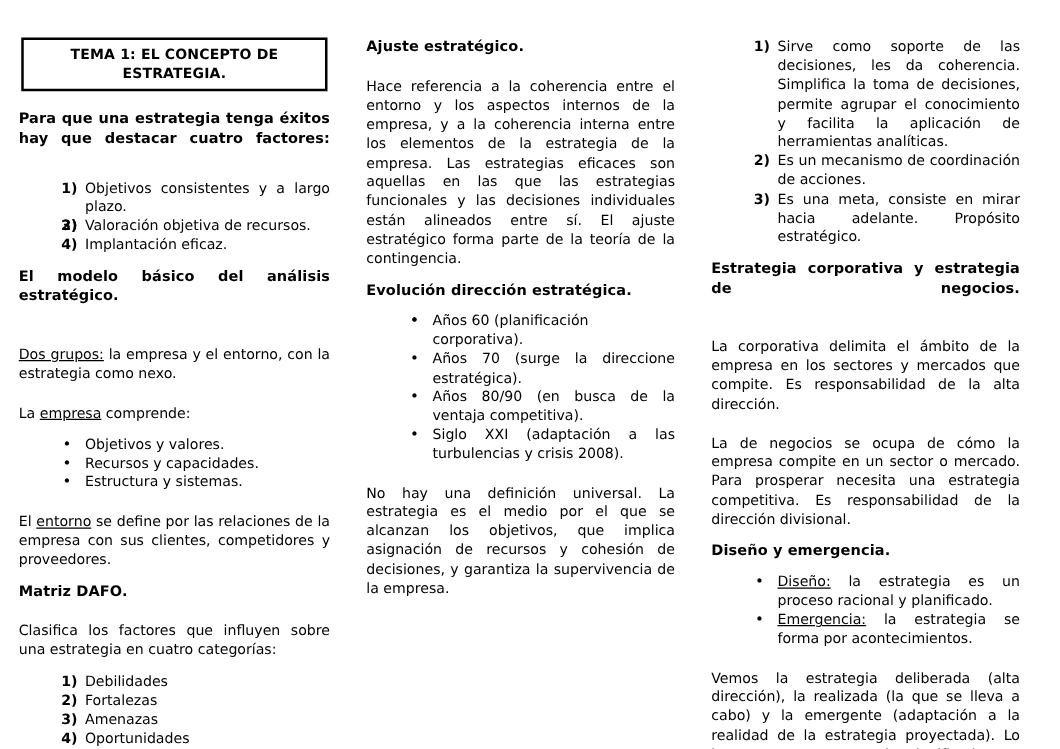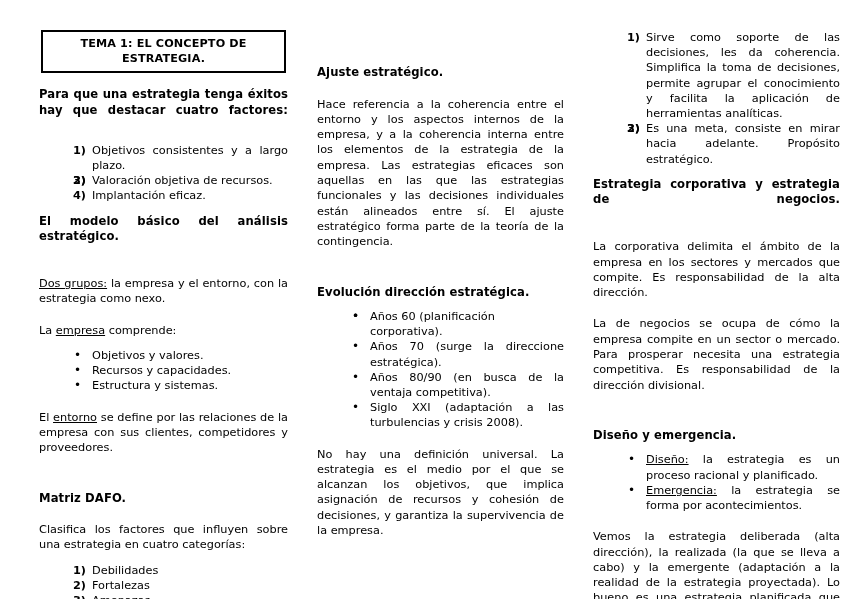--- a/index.html
+++ b/index.html
@@ -12,21 +12,21 @@
     height: 599px;
     font-family: "DejaVu Sans", "Liberation Sans", sans-serif;
     color: #000000;
     overflow: hidden;
   }
   .page {
     position: relative;
     width: 768px;
     height: 599px;
     box-sizing: border-box;
-    padding: 30px 16px 10px 39px;
+    padding: 30px 16px 10px 15px;
     border-radius: 17px;
   }
   .columns {
     display: flex;
     flex-direction: row;
     align-items: flex-start;
     gap: 29px;
   }
   .col {
     width: 249px;
@@ -48,21 +48,21 @@
 
   h2.heading {
     font-size: 11.6px;
     font-weight: bold;
     line-height: 1.34;
     margin: 0 0 9px 0;
     text-align: justify;
     text-justify: inter-word;
     letter-spacing: 0.1px;
   }
-  h2.heading.nojustify { text-align: left; margin-top: 35px; }
+  h2.heading.nojustify { text-align: left; }
   h2.heading::after {
     content: "";
     display: inline-block;
     width: 100%;
   }
   h2.heading.nojustify::after { display: none; }
 
   p.para {
     font-size: 11.3px;
     line-height: 1.355;
@@ -228,20 +228,21 @@
 
     <div class="col col-3">
 
       <ol class="numlist">
         <li>
           <span class="marker">1)</span>
           <span>Sirve como soporte de las decisiones, les da coherencia. Simplifica la toma de decisiones, permite agrupar el conocimiento y facilita la aplicación de herramientas analíticas.</span>
         </li>
         <li>
           <span class="marker">2)</span>
+          <span>Es un mecanismo de coordinación de acciones.</span>
         </li>
         <li>
           <span class="marker">3)</span>
           <span>Es una meta, consiste en mirar hacia adelante. Propósito estratégico.</span>
         </li>
       </ol>
 
       <h2 class="heading">Estrategia corporativa y estrategia de negocios.</h2>
 
       <p class="para">La corporativa delimita el ámbito de la empresa en los sectores y mercados que compite. Es responsabilidad de la alta dirección.</p>

